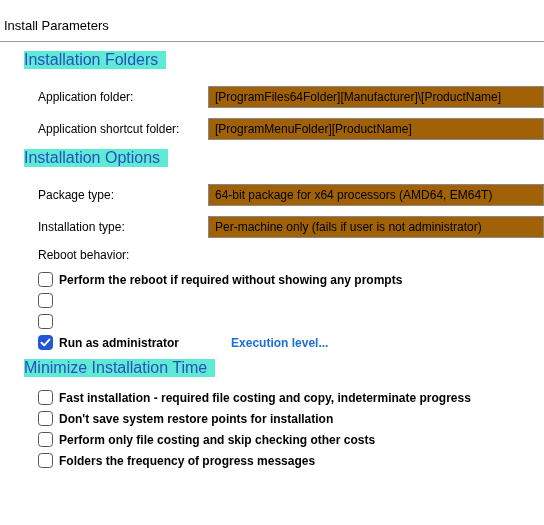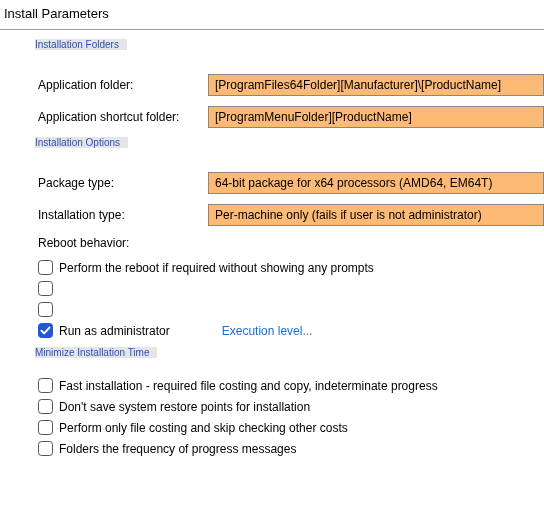--- a/index.html
+++ b/index.html
@@ -4,46 +4,46 @@
 <style>
   * { box-sizing: border-box; }
   html, body {
     margin: 0; padding: 0;
     font-family: "Segoe UI", Tahoma, sans-serif;
     font-size: 12px;
     color: #000;
     background: #fff;
     width: 544px;
   }
-  .page { padding: 0 0 10px 0; }
+  .page { padding: 12px 0 10px 0; }
   .title {
     padding: 6px 4px 8px 4px;
     font-size: 13px;
   }
   .hr {
     border: none;
     border-top: 1px solid #999;
     margin: 0 0 18px 0;
   }
   .section {
     margin: 0 0 18px 0;
   }
   .fieldset {
     position: relative;
     margin: 0 0 0 20px;
     padding: 18px 0 0 0;
   }
   .legend {
     position: absolute;
     top: -9px;
-    left: 15px;
+    left: 4px;
     padding-right: 8px;
-    background: #e5e5e5;
+    background: #5eead4;
     color: #2a4fbf;
-    font-size: 10px;
+    font-size: 16px;
   }
   .legend-line {
     position: absolute;
     top: 0;
     left: 0;
     right: 0;
     height: 1px;
     background: #bbb;
     z-index: -1;
   }
@@ -55,28 +55,29 @@
   .label {
     width: 170px;
     flex: 0 0 170px;
   }
   .input {
     flex: 1 1 auto;
     height: 22px;
     padding: 2px 6px;
     border: 1px solid #888;
     font: inherit;
-    background: #fdba74;
+    background: #a16207;
     min-width: 0;
   }
   .cb-row {
     display: flex;
     align-items: center;
     gap: 6px;
     margin: 4px 0 6px 18px;
+    font-weight: bold;
   }
   .cb { width: 15px; height: 15px; display: inline-block; position: relative; }
   .cb svg { display: block; }
   .cb-label { }
   .link {
     color: #1a6fd8;
     cursor: pointer;
     margin-left: 46px;
   }
 </style>

